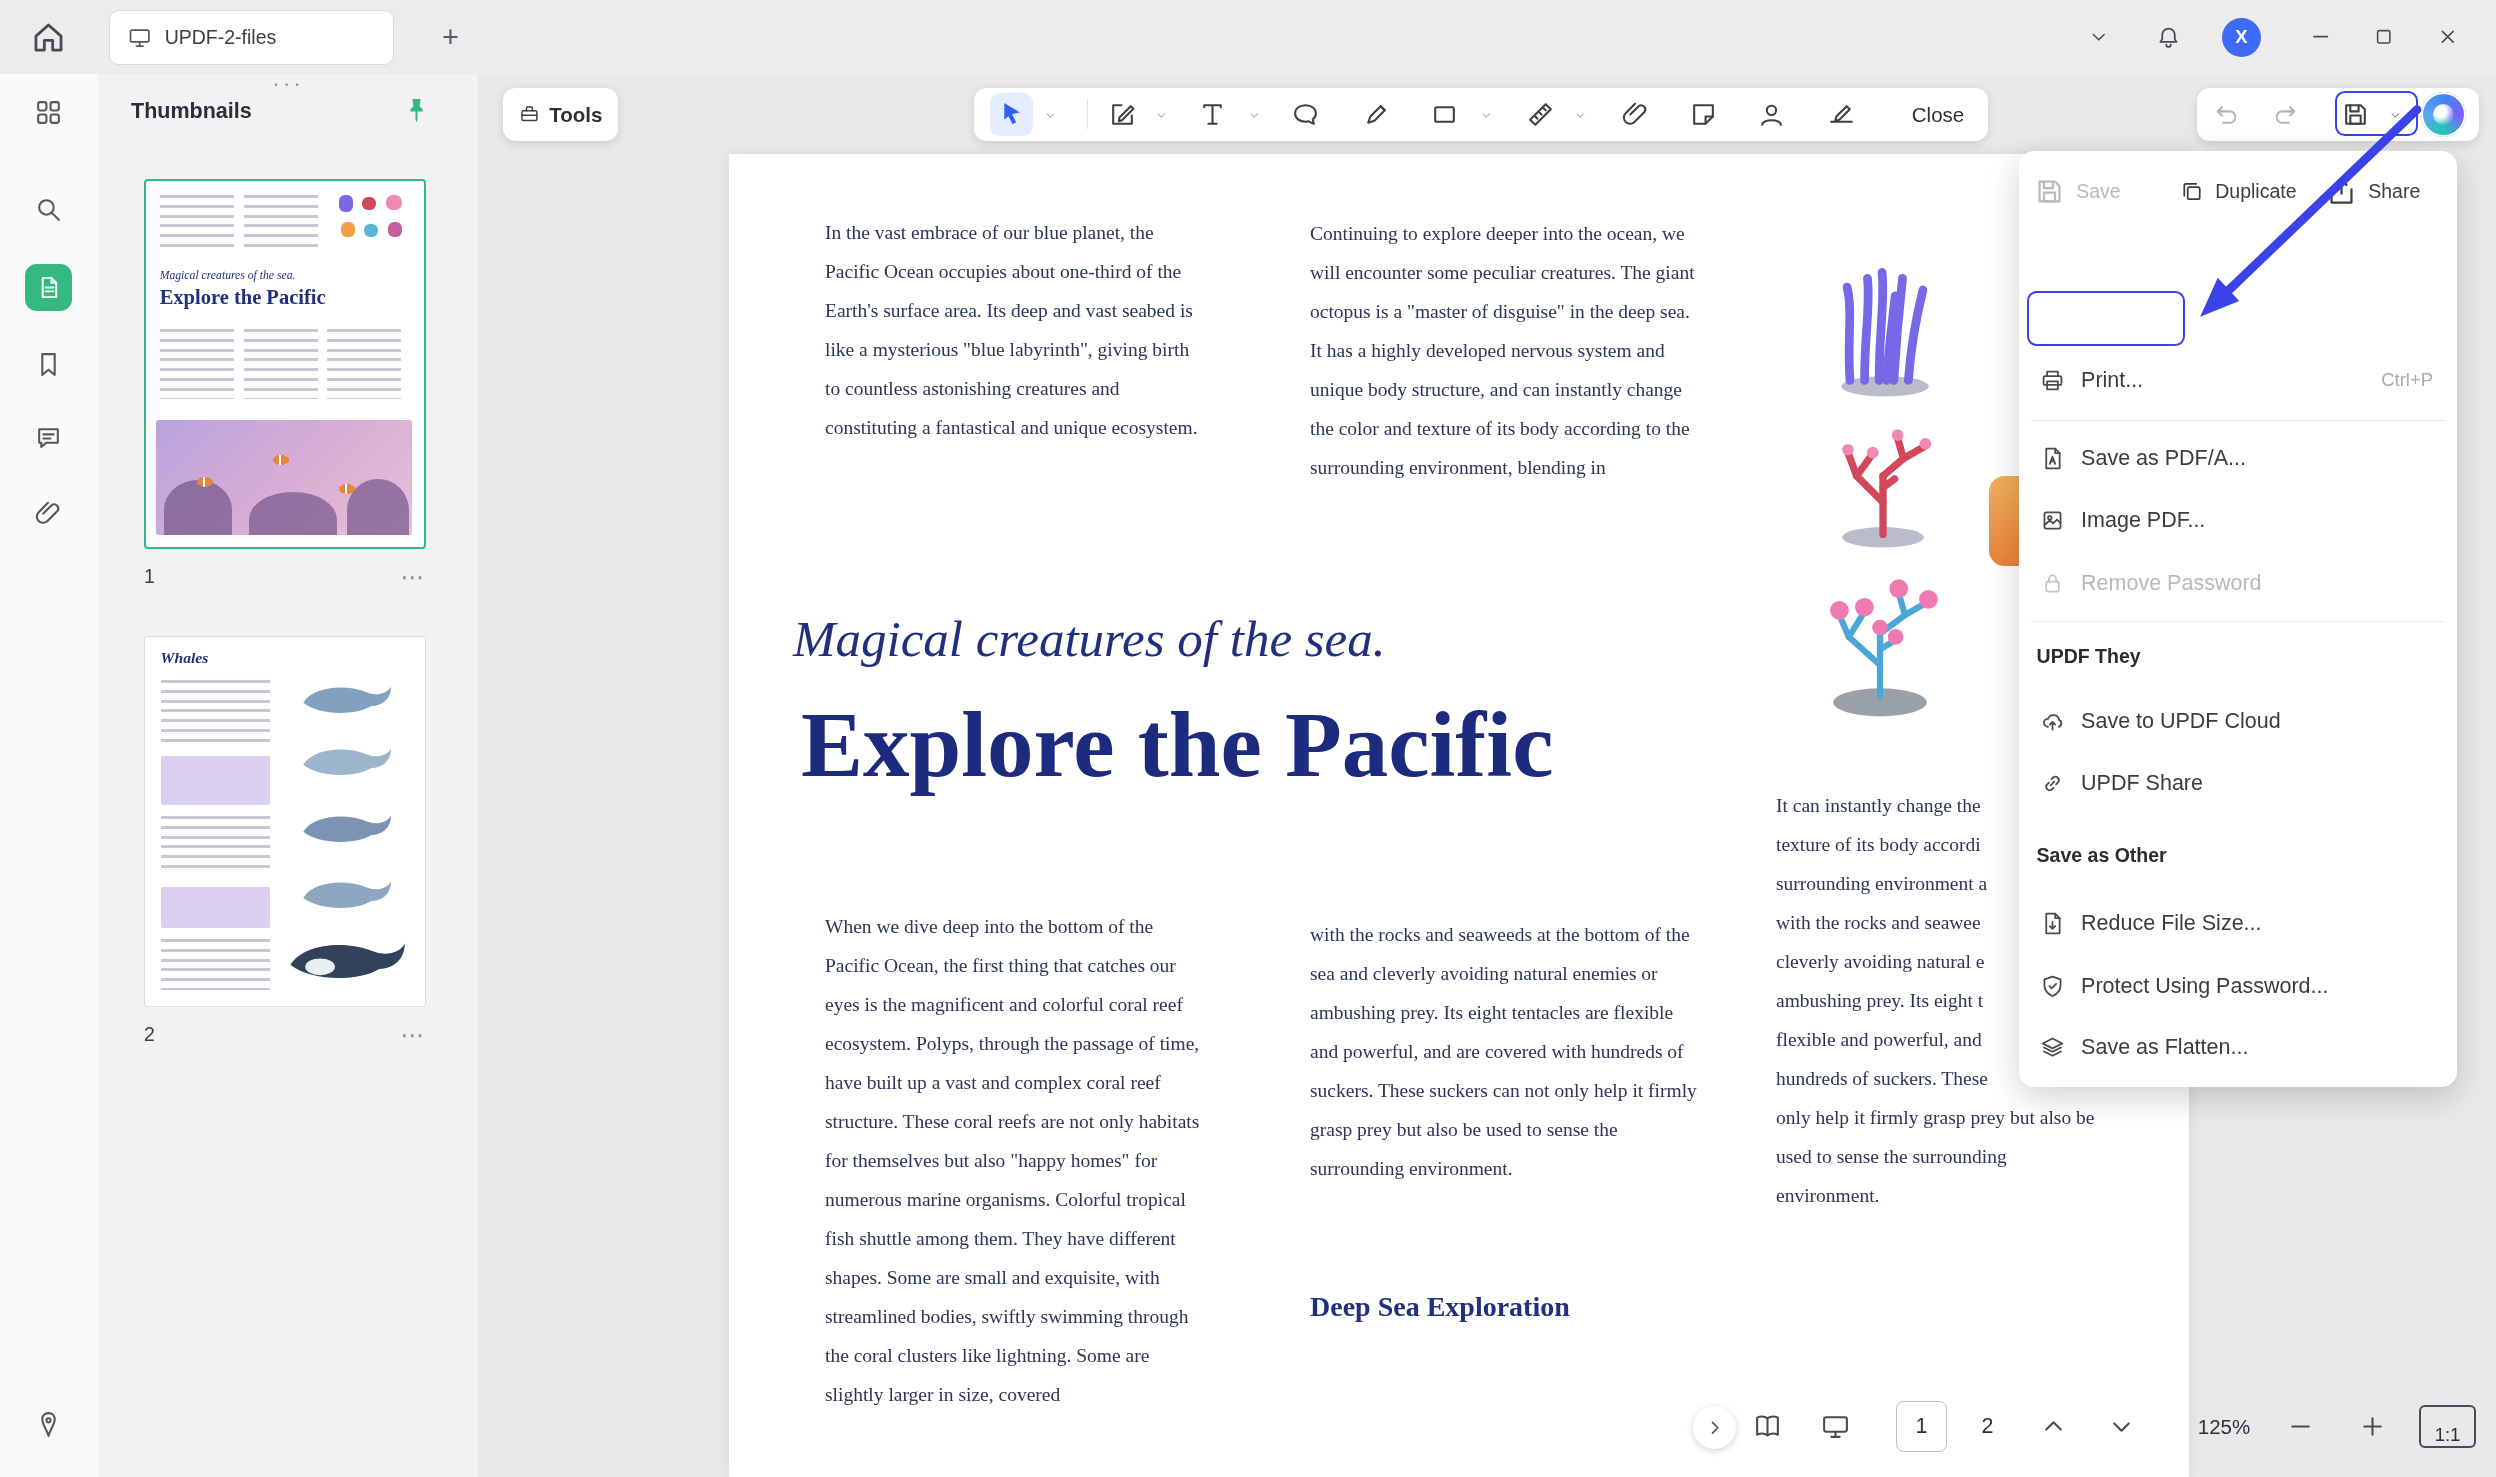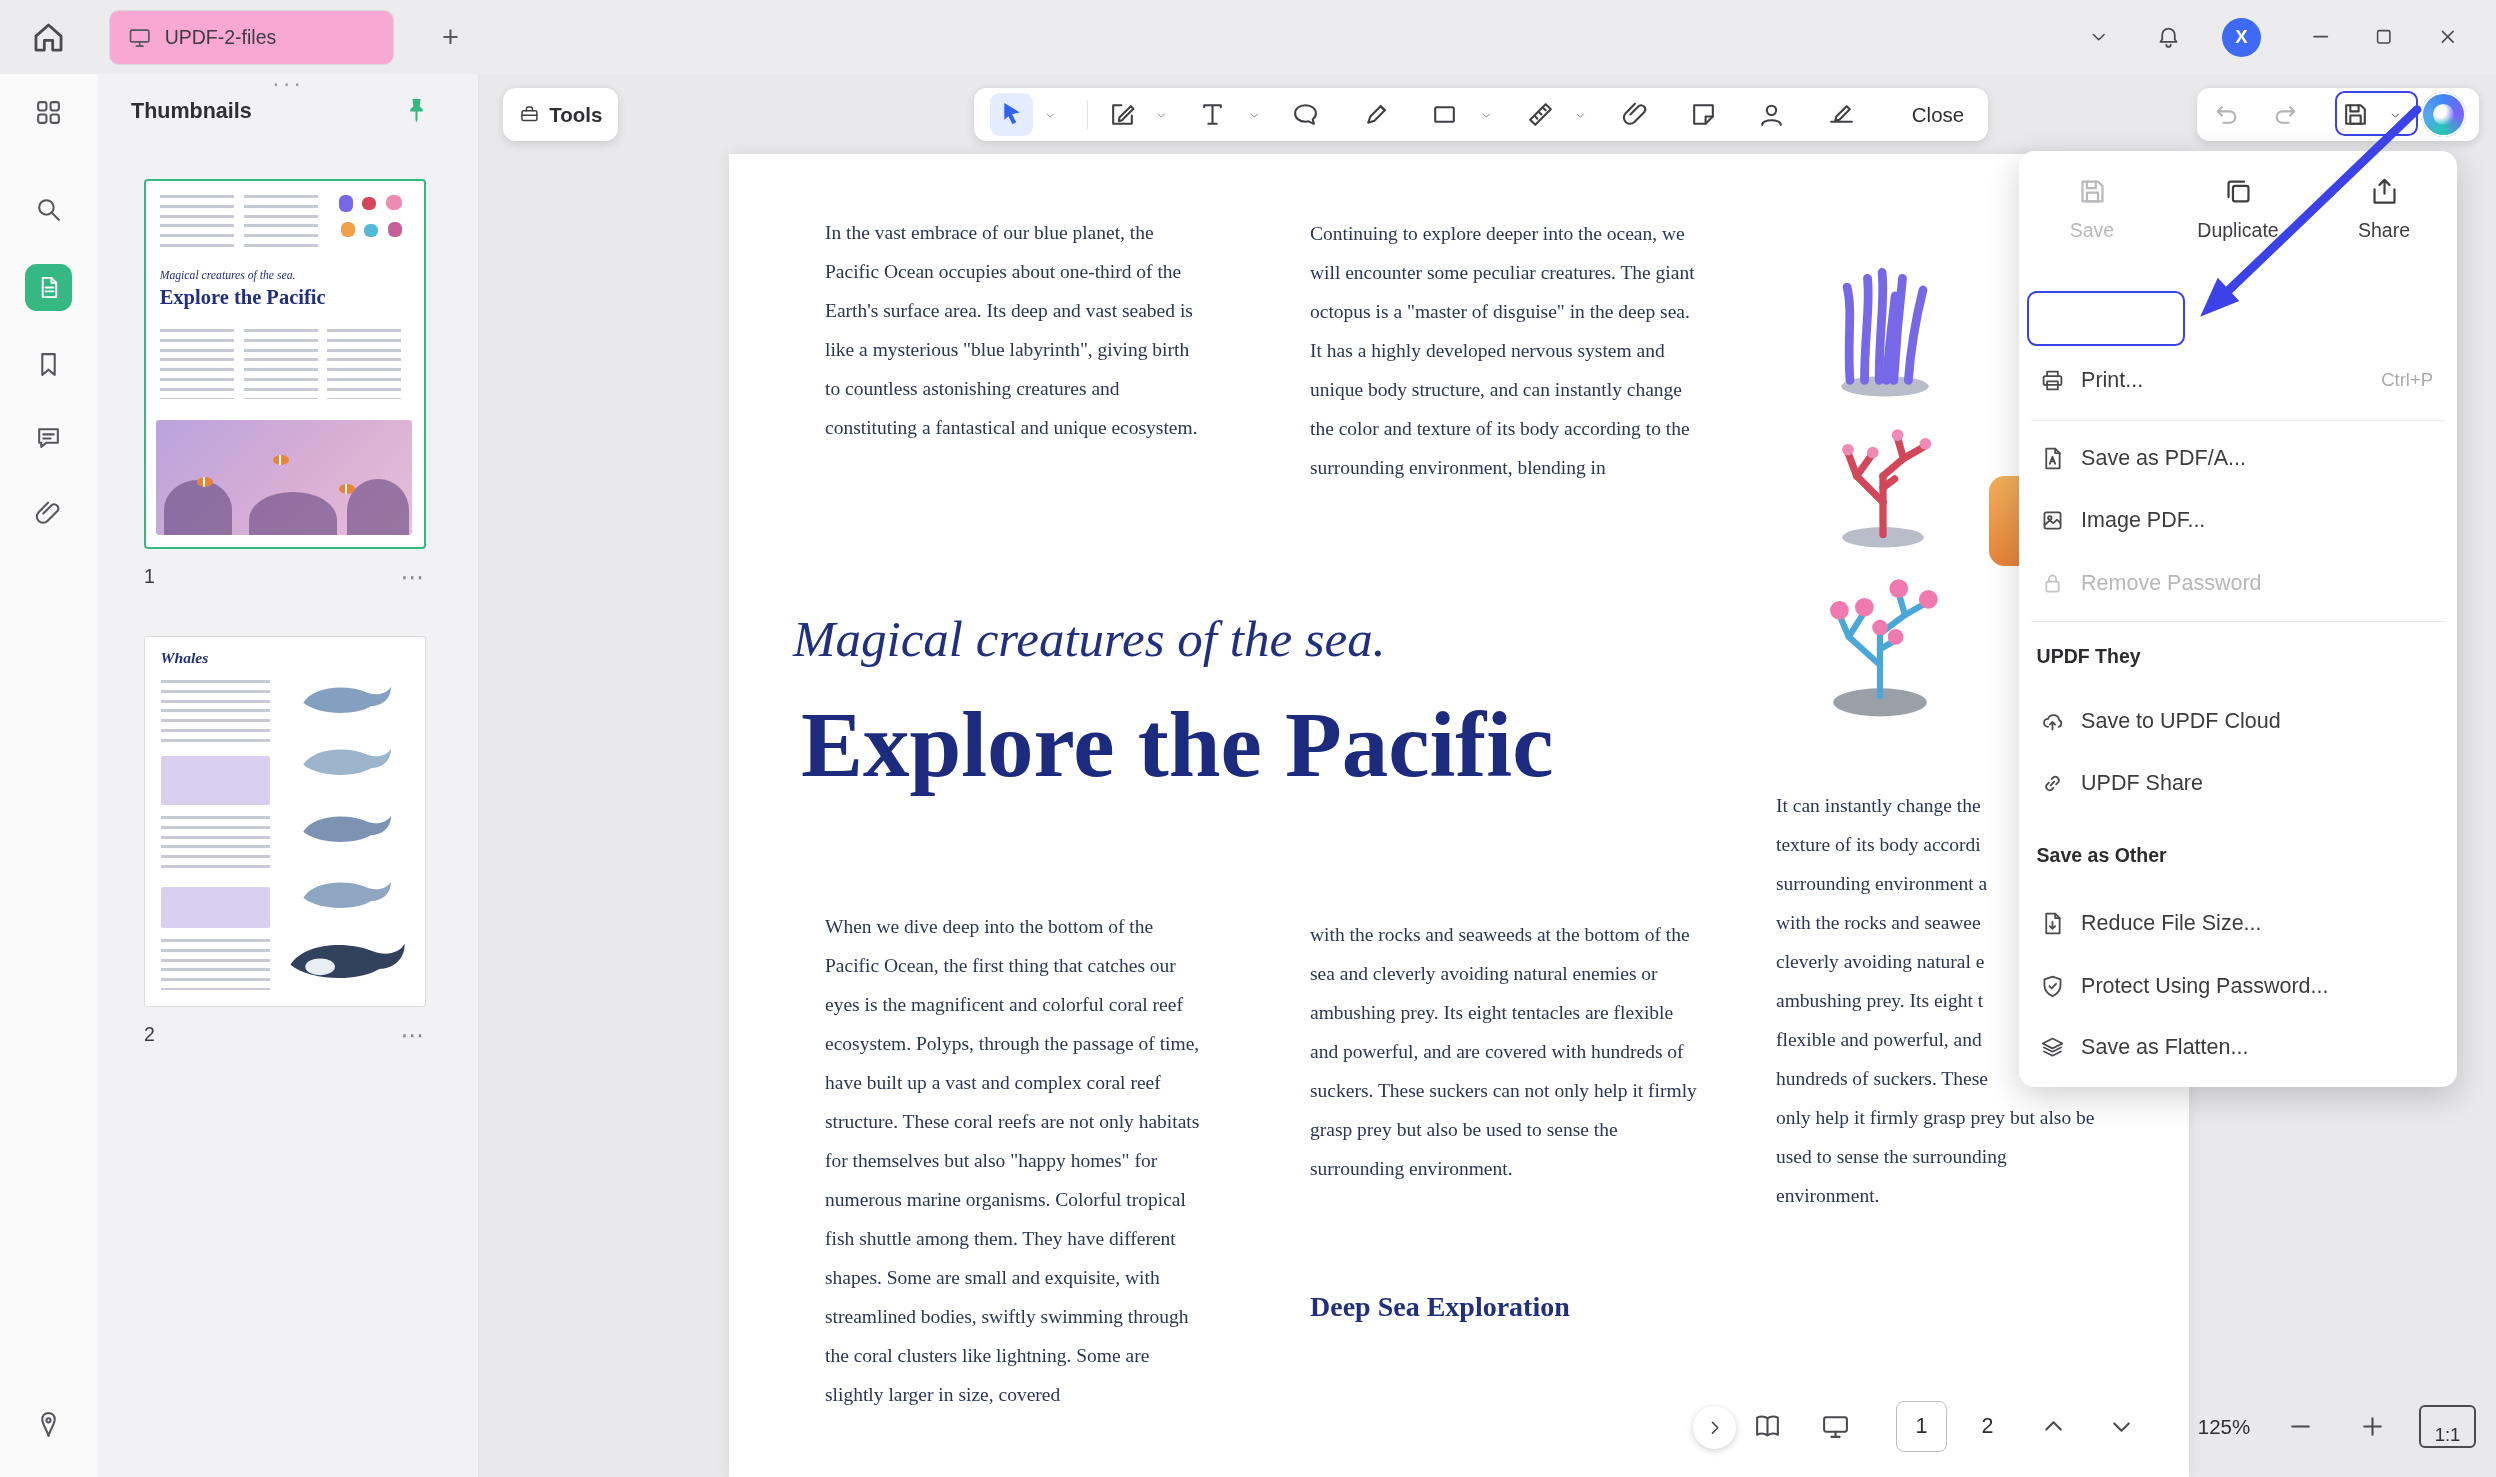--- a/index.html
+++ b/index.html
@@ -4,21 +4,21 @@
 <style>
   html,body{margin:0;padding:0;background:#e9e9eb;}
   .app{position:relative;width:2497px;height:1478px;background:#e9e9eb;overflow:hidden;
        font-family:"Liberation Sans",sans-serif;color:#3a3a3f;-webkit-user-select:none;}
   .abs{position:absolute;}
   .ic{fill:none;stroke:currentColor;stroke-width:2;stroke-linecap:round;stroke-linejoin:round;display:block;}
 
   
   .titlebar{position:absolute;left:0;top:0;width:2497px;height:74px;background:#ececee;}
   .tb-btn{position:absolute;top:17.6px;width:39px;height:39px;display:flex;align-items:center;justify-content:center;color:#4a4a4f;}
-  .doc-tab{position:absolute;left:109px;top:9.8px;width:285px;height:55px;background:#f9a8d4;border:1px solid #d9d9db;
+  .doc-tab{position:absolute;left:109px;top:9.8px;width:285px;height:55px;background:#ffffff;border:1px solid #d9d9db;
            border-radius:9.8px;display:flex;align-items:center;gap:13.7px;padding:0 17.6px;box-sizing:border-box;color:#3c3c41;font-size:19.5px;}
   .tb-plus{position:absolute;left:431px;top:17.6px;width:39px;height:39px;font-size:29px;color:#5a5a5f;display:flex;align-items:center;justify-content:center;}
   .avatar{position:absolute;left:2222px;top:17.6px;width:39px;height:39px;border-radius:50%;background:#3f6af5;color:#fff;
           font-size:18.5px;font-weight:bold;display:flex;align-items:center;justify-content:center;}
 
   
   .rail{position:absolute;left:0;top:74px;width:98px;bottom:0;background:#fafafa;border-right:1px solid #e5e5e7;}
   .rail-ic{position:absolute;left:34px;width:29px;height:29px;color:#56565c;}
   .rail-active{position:absolute;left:25px;top:190px;width:47px;height:47px;background:#35b881;border-radius:11.7px;
                display:flex;align-items:center;justify-content:center;}
@@ -68,21 +68,21 @@
   .save-box{position:absolute;left:138px;top:2.9px;width:83px;height:45px;border:2.9px solid #3b43e8;border-radius:9.8px;box-sizing:border-box;}
   .ai-circle{position:absolute;left:224px;top:3.9px;width:45px;height:45px;border-radius:50%;
              background:conic-gradient(#4285f4,#7b61ff,#27c4b4,#58a6f2,#4285f4);box-shadow:0 0 0 2px #fff inset;}
   .ai-circle:after{content:"";position:absolute;left:11.7px;top:11.7px;width:21.5px;height:21.5px;border-radius:50%;
              background:radial-gradient(circle at 35% 35%,#fff 0 30%,rgba(255,255,255,.15) 70%);}
 
   
   .menu{position:absolute;left:2019px;top:151px;width:438px;height:936px;background:#fff;border-radius:15.6px;
         box-shadow:0 9.8px 33px rgba(0,0,0,.18);z-index:10;}
   .menu-top{position:absolute;left:0;top:25px;width:438px;display:flex;justify-content:space-around;}
-  .mt-item{display:flex;flex-direction:column;align-items:center;gap:11.7px;font-size:19.5px;color:#3e3e42;width:117px;}
+  .mt-item{display:flex;flex-direction:row;align-items:center;gap:11.7px;font-size:19.5px;color:#3e3e42;width:117px;}
   .mt-item svg{width:31px;height:31px;}
   .mt-disabled{color:#b9b9bd;}
   .menu-row{position:absolute;left:9.8px;width:418px;height:60px;display:flex;align-items:center;padding:0 13.7px 0 11.7px;
             box-sizing:border-box;font-size:21.5px;color:#3b3b40;}
   .menu-row svg{width:25px;height:25px;margin-right:15.6px;flex:none;color:#4a4a4f;}
   .row-hover{background:#f3f3f5;border-radius:7.8px;}
   .row-disabled{color:#b8b8bc;}
   .row-disabled svg{color:#c4c4c8;}
   .shortcut{margin-left:auto;font-size:18.5px;color:#ababaf;}
   .menu-divider{position:absolute;left:11.7px;width:414px;height:1px;background:#ebebee;}

